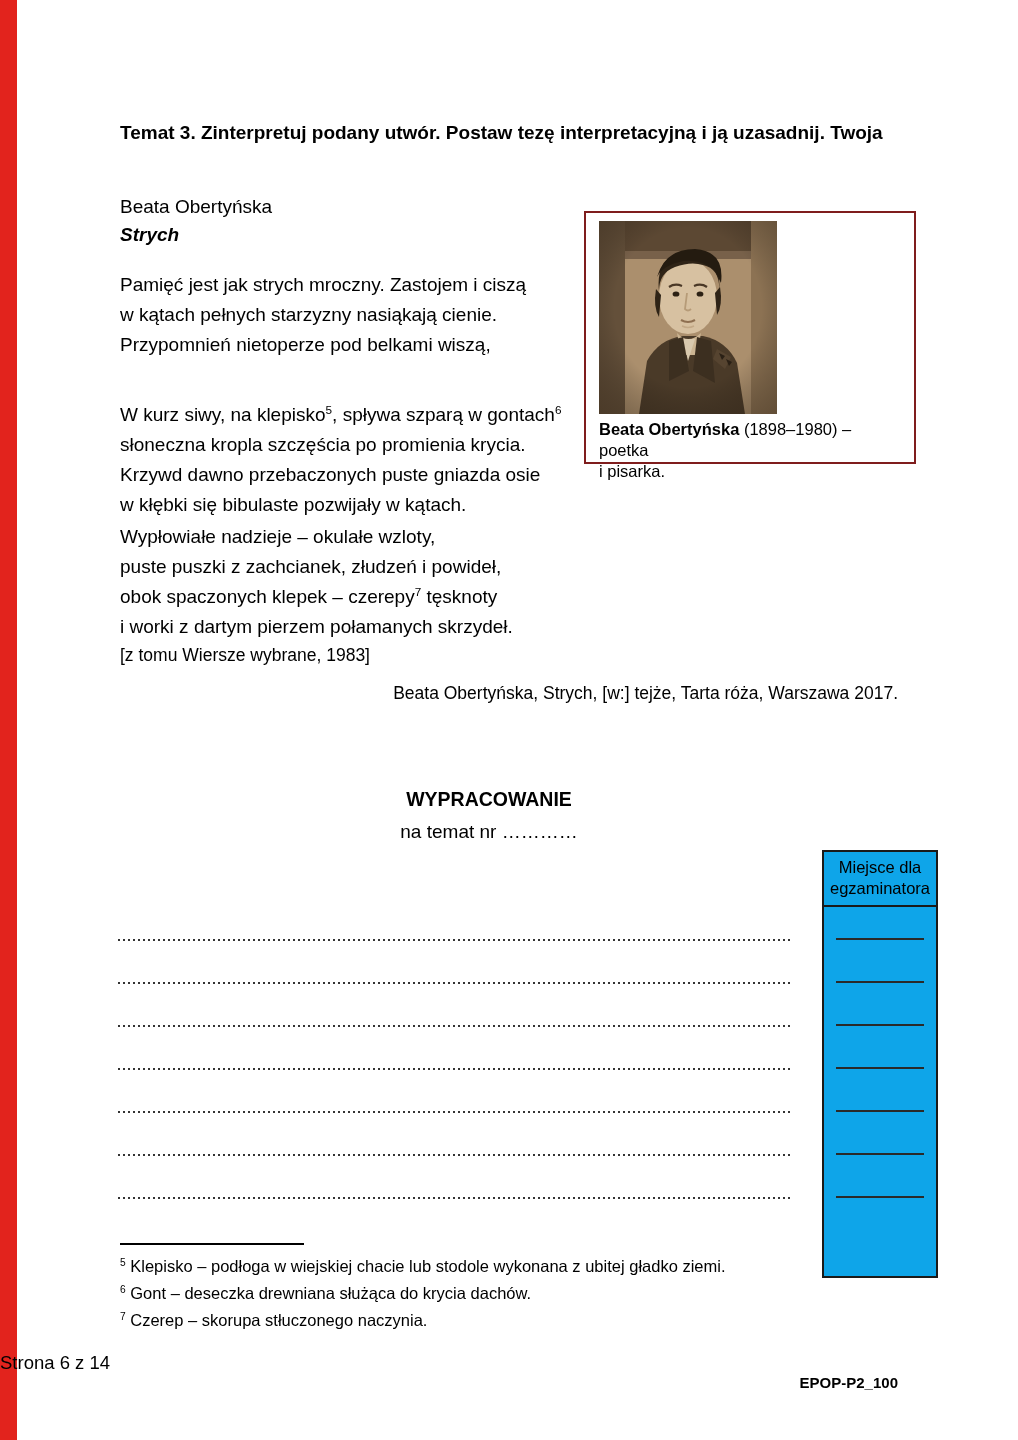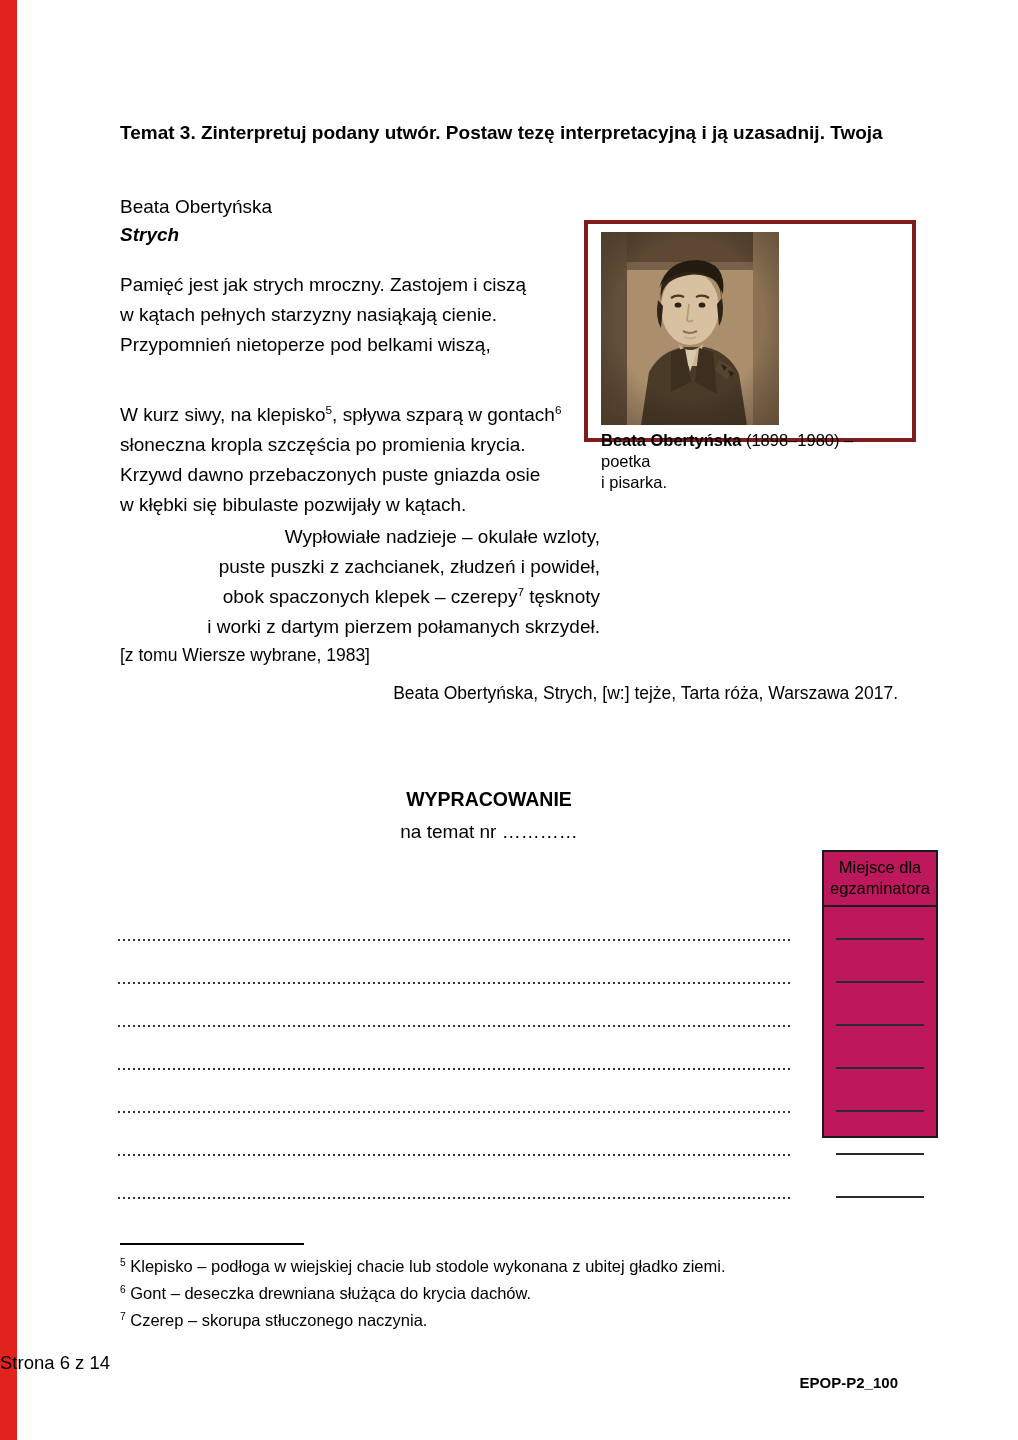--- a/index.html
+++ b/index.html
@@ -13,33 +13,33 @@
 
   .task-heading{left:120px;top:118px;width:790px;font-size:19px;font-weight:bold;line-height:30px;}
   .task-line2{padding-left:80px;}
 
   .author{left:120px;top:196px;font-size:19px;}
   .poem-title{left:120px;top:224px;font-size:19px;font-weight:bold;font-style:italic;}
 
   .stanza{left:120px;width:480px;font-size:19px;line-height:30px;}
   .stanza1{top:270px;}
   .stanza2{top:400px;}
-  .stanza3{top:522px;text-align:right;}
+  .stanza3{top:522px;}
 
   .source-note{left:120px;top:645px;font-size:17.5px;}
   .citation{right:120px;top:683px;font-size:17.5px;text-align:center;}
 
-  .photo-box{left:584px;top:220px;width:332px;height:222px;border:4px solid #7f1d1d;box-sizing:border-box;background:#fff;}
+  .photo-box{left:584px;top:211px;width:332px;height:253px;border:2px solid #7f1d1d;box-sizing:border-box;background:#fff;}
   .photo{position:absolute;left:13px;top:8px;width:178px;height:193px;display:block;}
   .photo-caption{position:absolute;left:13px;top:206px;width:305px;font-size:16.5px;line-height:21px;}
 
   .essay-heading{left:0;top:788px;width:978px;text-align:center;font-size:19.5px;font-weight:bold;}
   .essay-subheading{left:0;top:821px;width:978px;text-align:center;font-size:19px;font-weight:normal;}
 
-  .examiner-box{left:822px;top:850px;width:116px;height:288px;border:2px solid #1a1a1a;box-sizing:border-box;background:#be185d;}
+  .examiner-box{left:822px;top:850px;width:116px;height:428px;border:2px solid #1a1a1a;box-sizing:border-box;background:#0ea5e9;}
   .examiner-header{border-bottom:2px solid #1a1a1a;padding:5px 2px 6px 2px;text-align:center;font-size:16.5px;line-height:21px;}
   .markline{position:absolute;left:12px;width:88px;height:2px;background:#2a2a2a;}
 
   .writing-lines{left:118px;top:938px;width:674px;height:262px;}
   .dotline{position:absolute;left:0;width:674px;height:3px;
            background:repeating-linear-gradient(to right,#333 0 2px,transparent 2px 5px);
            background-position:0 bottom;background-size:100% 2.5px;background-repeat:no-repeat;}
 
   .footnote-rule{left:120px;top:1243px;width:184px;height:2px;background:#000;}
   .footnotes{left:120px;top:1253px;width:780px;font-size:16.5px;line-height:27px;}

